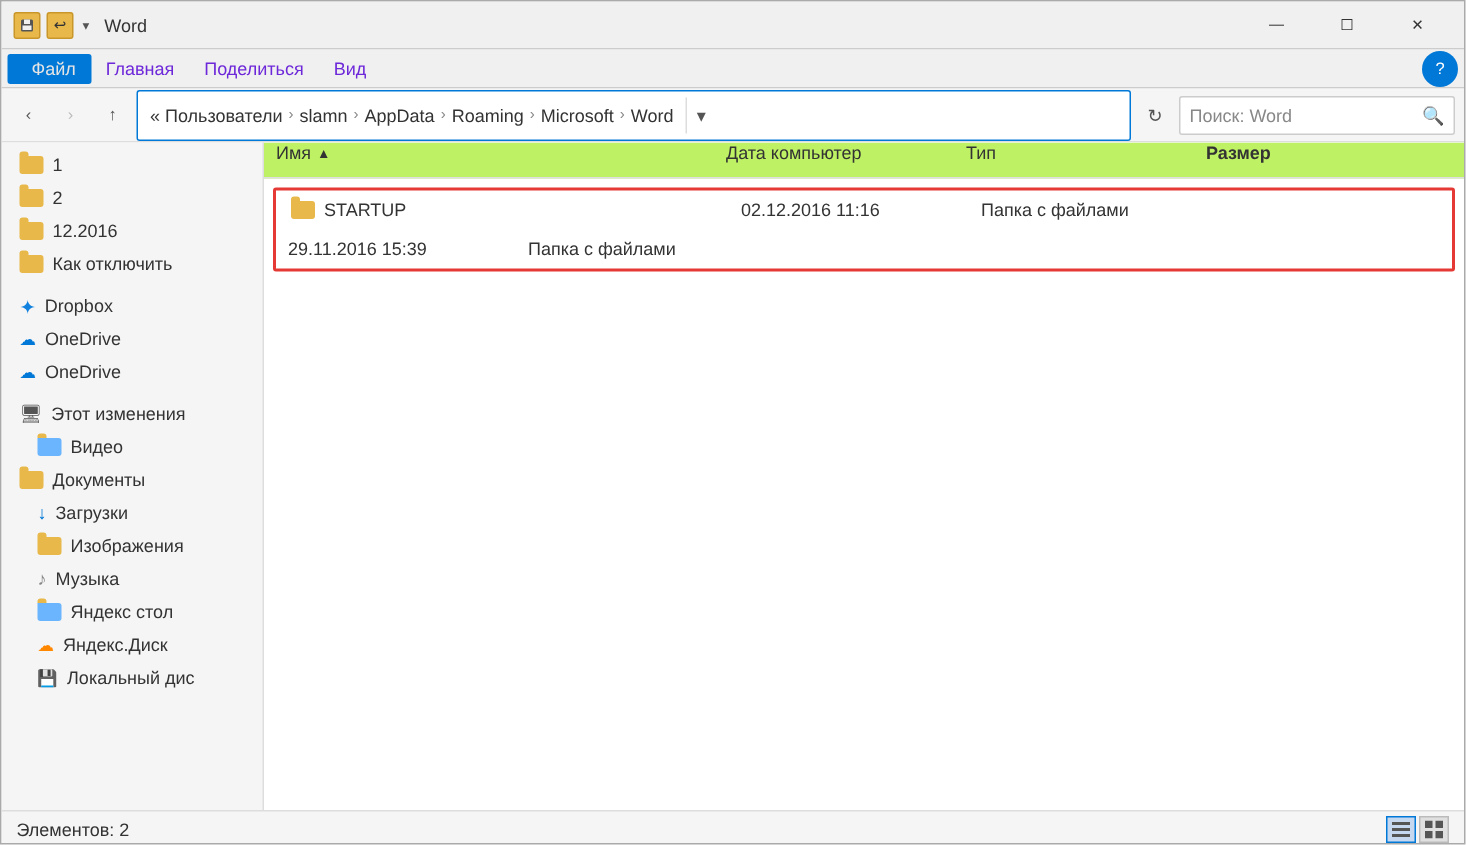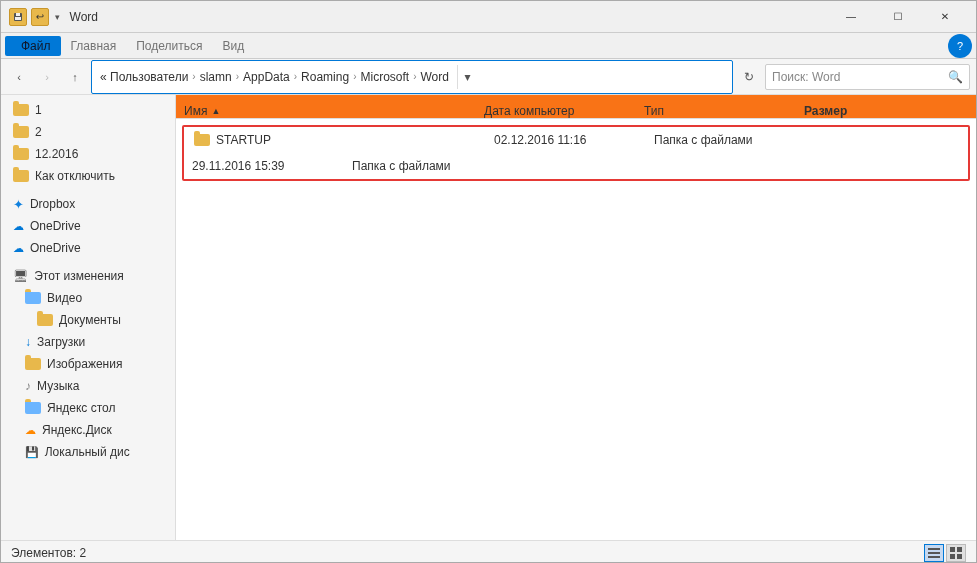--- a/index.html
+++ b/index.html
@@ -74,25 +74,25 @@
       height: 26px;
       display: flex;
       align-items: center;
       padding: 0 4px;
       border-bottom: 1px solid #ccc;
     }
     .menu-item {
       padding: 3px 10px;
       cursor: pointer;
       font-size: 12px;
-      color: #737373;
+      color: #6d28d9;
       border-radius: 2px;
     }
     .menu-item:hover, .menu-item.active { background: #0078d7; color: #fff; }
-    .menu-item.active { background: #0078d7; color: #0f172a; padding-left: 16px; }
+    .menu-item.active { background: #0078d7; color: #e5e5e5; padding-left: 16px; }
 
     
     #nav-bar {
       background: #f5f5f5;
       height: 36px;
       display: flex;
       align-items: center;
       padding: 0 6px;
       gap: 4px;
       border-bottom: 1px solid #ddd;
@@ -145,21 +145,21 @@
       height: 24px;
       display: flex;
       align-items: center;
       justify-content: center;
       cursor: pointer;
       color: #555;
       border-radius: 2px;
     }
     #search-box {
       height: 26px;
-      width: 205px;
+      width: 184px;
       display: flex;
       align-items: center;
       background: #fff;
       border: 1px solid #ccc;
       border-radius: 2px;
       padding: 0 6px;
       gap: 4px;
       font-size: 12px;
       color: #888;
     }
@@ -194,23 +194,23 @@
 
     
     #file-list {
       flex: 1;
       background: #fff;
       overflow-y: auto;
       padding: 0;
     }
     #file-list-header {
       display: flex;
-      align-items: flex-end;
+      align-items: flex-start;
       height: 24px;
-      background: #f97316;
+      background: #bef264;
       border-bottom: 1px solid #ddd;
       padding: 0 8px;
       font-size: 12px;
       color: #333;
     }
     .col-name { width: 300px; cursor: pointer; display: flex; align-items: center; gap: 4px; }
     .col-date { width: 160px; cursor: pointer; }
     .col-type { width: 160px; cursor: pointer; }
     .col-size { width: 100px; cursor: pointer; font-weight: bold; }
     .sort-arrow { font-size: 9px; }
@@ -393,21 +393,21 @@
     </div>
     <div style="height:6px"></div>
     <div class="sidebar-item">
       <span class="computer-icon">🖥</span>
       <span>Этот изменения</span>
     </div>
     <div class="sidebar-item" style="padding-left:24px">
       <span class="folder-small" style="background:#6bb5ff"></span>
       <span>Видео</span>
     </div>
-    <div class="sidebar-item" style="padding-left:36px">
+    <div class="sidebar-item" style="padding-left:12px">
       <span class="folder-small"></span>
       <span>Документы</span>
     </div>
     <div class="sidebar-item" style="padding-left:24px">
       <span style="color:#0078d7;font-size:12px;">↓</span>
       <span>Загрузки</span>
     </div>
     <div class="sidebar-item" style="padding-left:24px">
       <span class="folder-small"></span>
       <span>Изображения</span>

